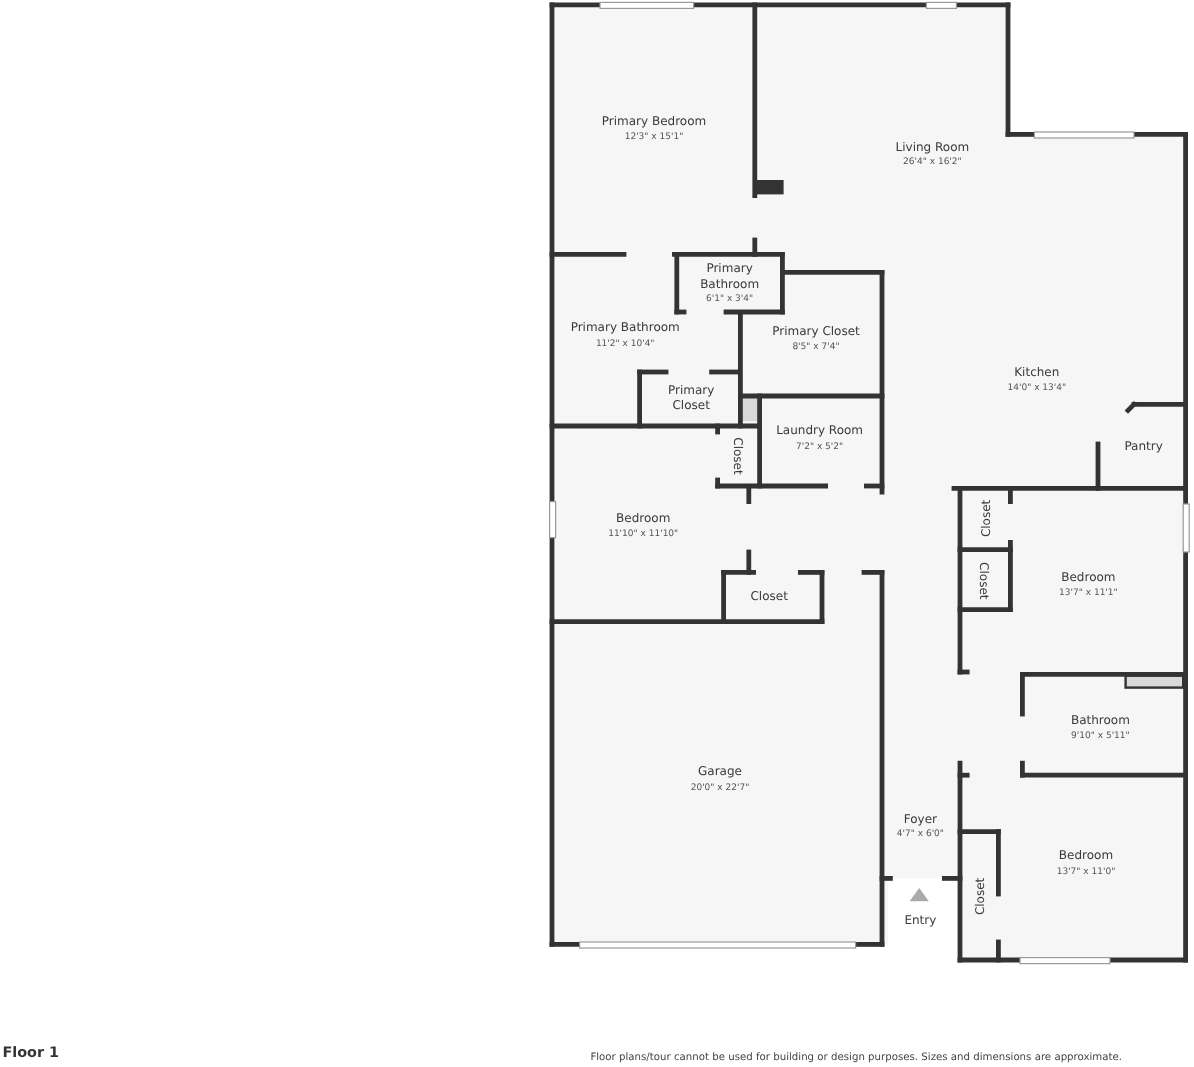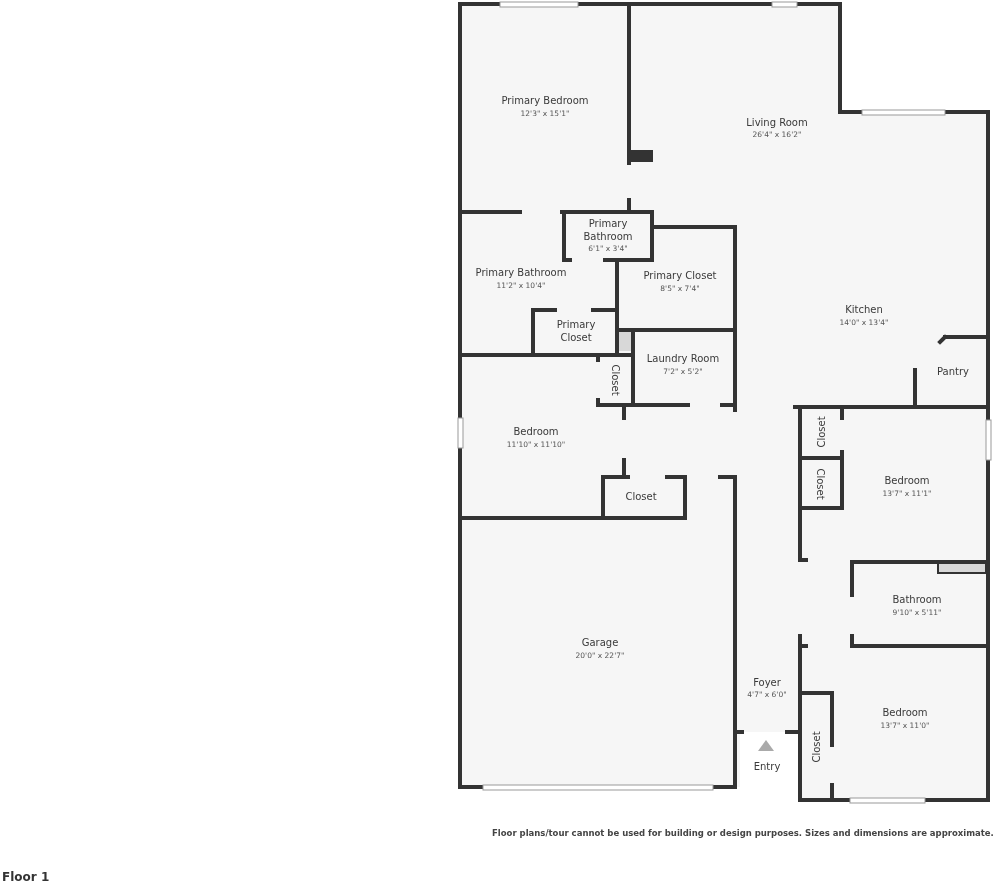--- a/index.html
+++ b/index.html
@@ -1,21 +1,21 @@
 <!DOCTYPE html>
 <html><head>
 <meta charset="utf-8">
 <style>
   html, body { margin:0; padding:0; background:#ffffff; }
   body { width:995px; height:889px; position:relative; overflow:hidden; font-family:"DejaVu Sans", sans-serif; }
   #plan { position:absolute; left:0; top:0; width:995px; height:889px; }
   .room-name { font-size:10px; fill:#3a3a3a; font-family:"DejaVu Sans", sans-serif; }
   .room-dim { font-size:7.5px; fill:#555; font-family:"DejaVu Sans", sans-serif; }
   .floor-label { position:absolute; left:2px; top:870px; font-size:12px; font-weight:bold; color:#333; font-family:"DejaVu Sans", sans-serif;text-align:center; }
-  .disclaimer { position:absolute; left:492px; top:828px; font-size:8.5px; font-weight:bold; color:#444; font-family:"DejaVu Sans", sans-serif; white-space:nowrap; }
+  .disclaimer { position:absolute; left:492px; top:876px; font-size:8.5px; font-weight:normal; color:#444; font-family:"DejaVu Sans", sans-serif; white-space:nowrap; }
 </style>
 </head>
 <body>
 
 <svg id="plan" viewBox="0 0 995 889" xmlns="http://www.w3.org/2000/svg">
 
   <g fill="#f6f6f6">
     <rect x="460" y="4" width="380" height="783"></rect>
     <rect x="838" y="110" width="150" height="690"></rect>
     <rect x="800" y="640" width="188" height="160"></rect>

